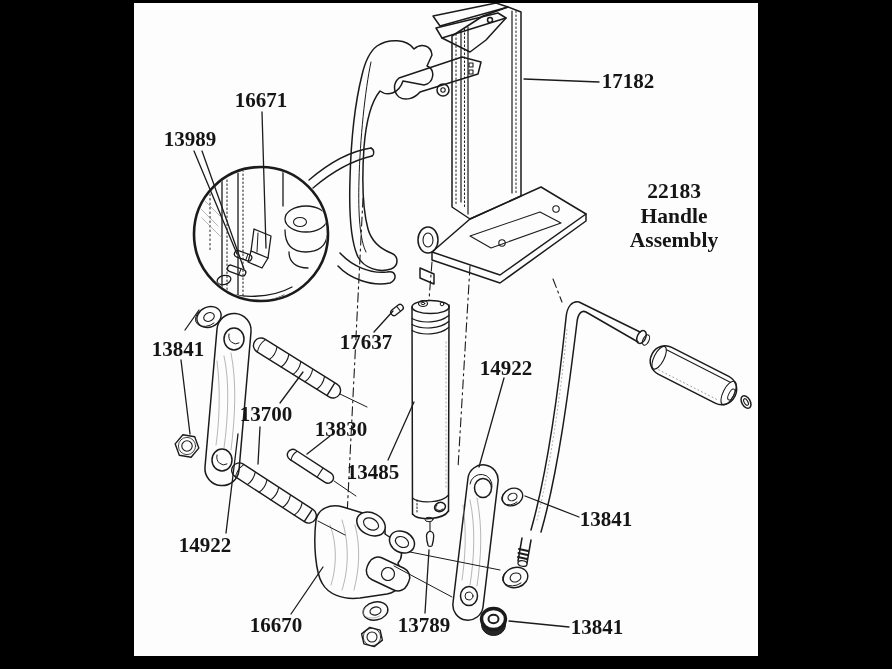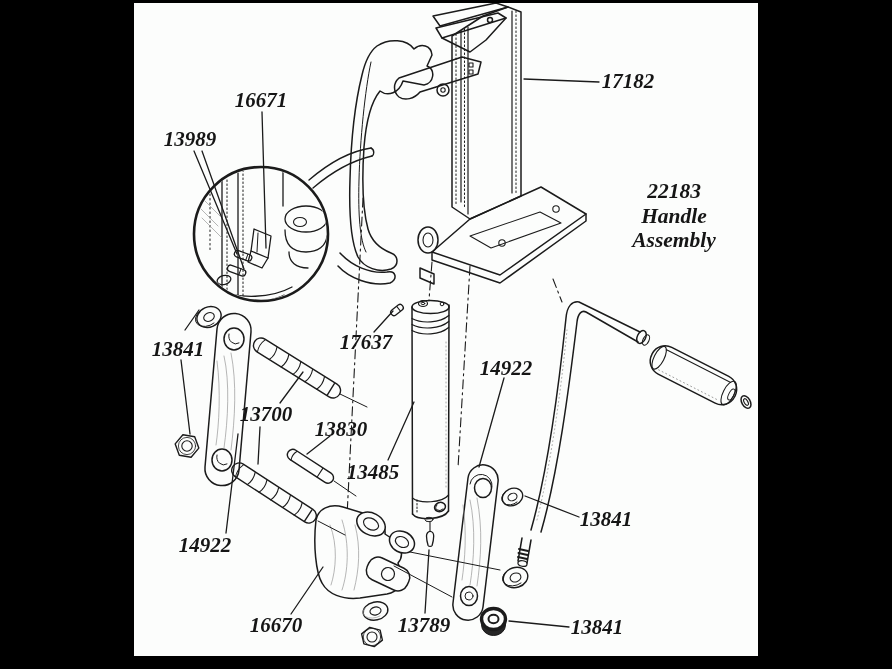--- a/index.html
+++ b/index.html
@@ -1,17 +1,17 @@
 <!DOCTYPE html>
 <html><head>
 <meta charset="utf-8">
 <style>
   html,body{margin:0;padding:0;background:#000;}
   .stage{position:relative;width:892px;height:669px;background:#000;overflow:hidden;
-         font-family:"Liberation Serif","DejaVu Serif",serif;font-style:italic;}
+         font-family:"Liberation Serif","DejaVu Serif",serif;}
   svg{position:absolute;left:0;top:0;}
   text.part-label{font-family:"Liberation Serif","DejaVu Serif",serif;font-weight:bold;
                   font-size:21px;fill:#151515;}
   text.title-label{font-family:"Liberation Serif","DejaVu Serif",serif;font-weight:bold;
                    font-size:21.5px;fill:#151515;}
   .ink{stroke:#1b1b1b;fill:none;stroke-linecap:round;stroke-linejoin:round;}
   .hatch{stroke:#979797;fill:none;stroke-width:.7;}
 </style>
 </head>
 <body>

